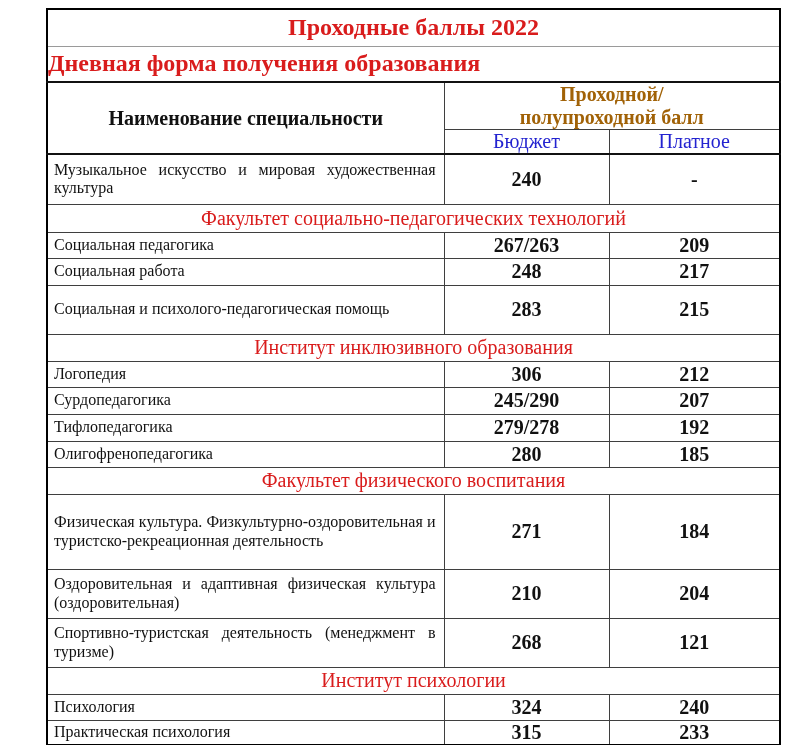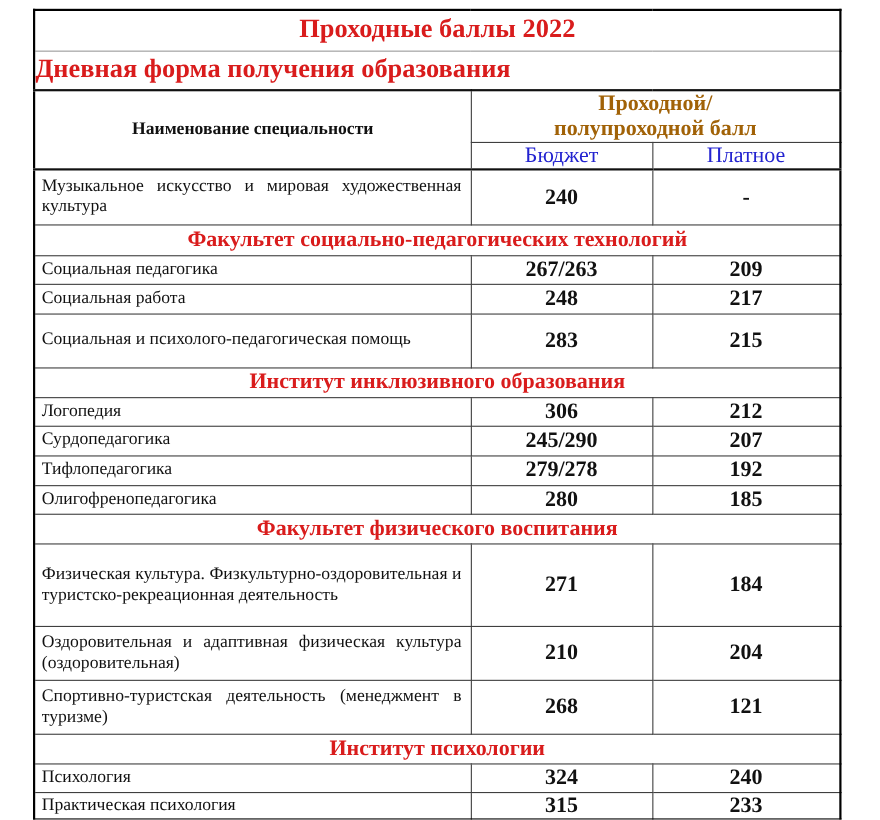--- a/index.html
+++ b/index.html
@@ -9,20 +9,21 @@
     width: 800px;
     height: 745px;
     font-family: "Liberation Serif", "DejaVu Serif", serif;
     color: #111;
   }
   .page {
     position: relative;
     width: 696px;
     height: 745px;
     background: #ffffff;
+    margin-left: 16px;
   }
   table.scores {
     position: absolute;
     left: 30px;
     top: 8px;
     width: 733px;
     border-collapse: collapse;
     table-layout: fixed;
     border: 2px solid #000;
   }
@@ -60,42 +61,42 @@
   .subtitle-cell {
     color: #d91c1c;
     font-weight: 700;
     font-size: 24px;
     text-align: left;
     border-bottom: 2px solid #111;
   }
   .spec-header-cell {
     color: #111;
     font-weight: 700;
-    font-size: 16px;
+    font-size: 20px;
     text-align: center;
     border-bottom: 2px solid #111;
   }
   .score-group-cell {
     color: #a16207;
     font-weight: 700;
     font-size: 20px;
     text-align: center;
     line-height: 1.15;
     white-space: pre-line;
   }
   .sub-header-cell {
     color: #2323d0;
     font-weight: 400;
     font-size: 20px;
     text-align: center;
     border-bottom: 2px solid #111;
   }
   .section-cell {
     color: #d91c1c;
-    font-weight: 700;
+    font-weight: 400;
     font-size: 20px;
     text-align: center;
   }
   .name-cell {
     font-size: 16px;
     text-align: justify;
     padding: 2px 8px 2px 6px;
     line-height: 1.17;
   }
   .score-cell {

